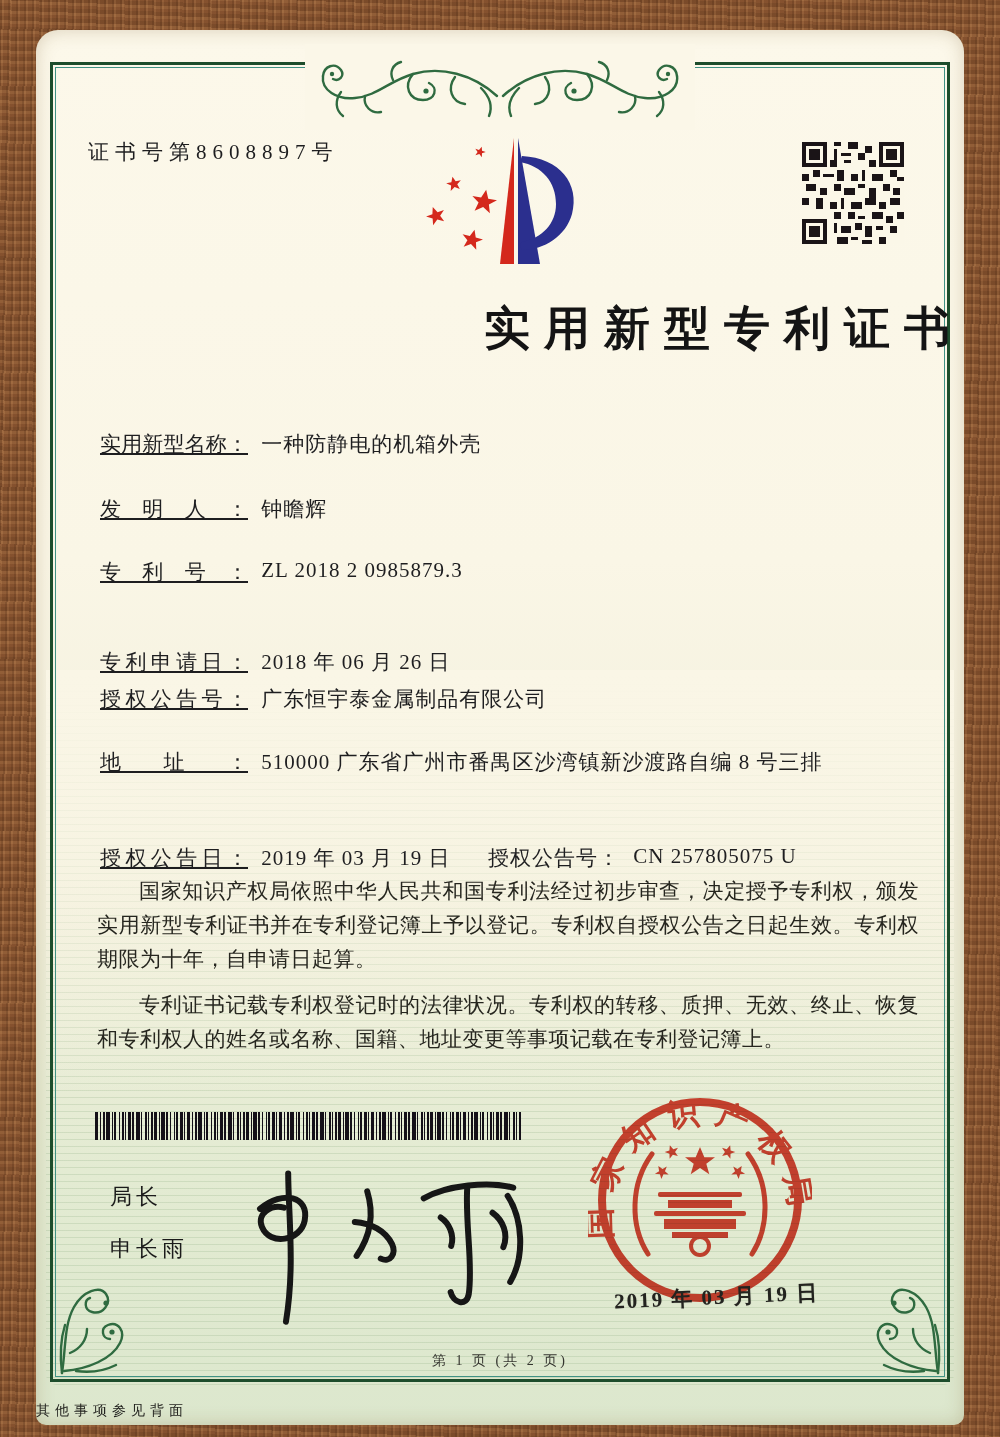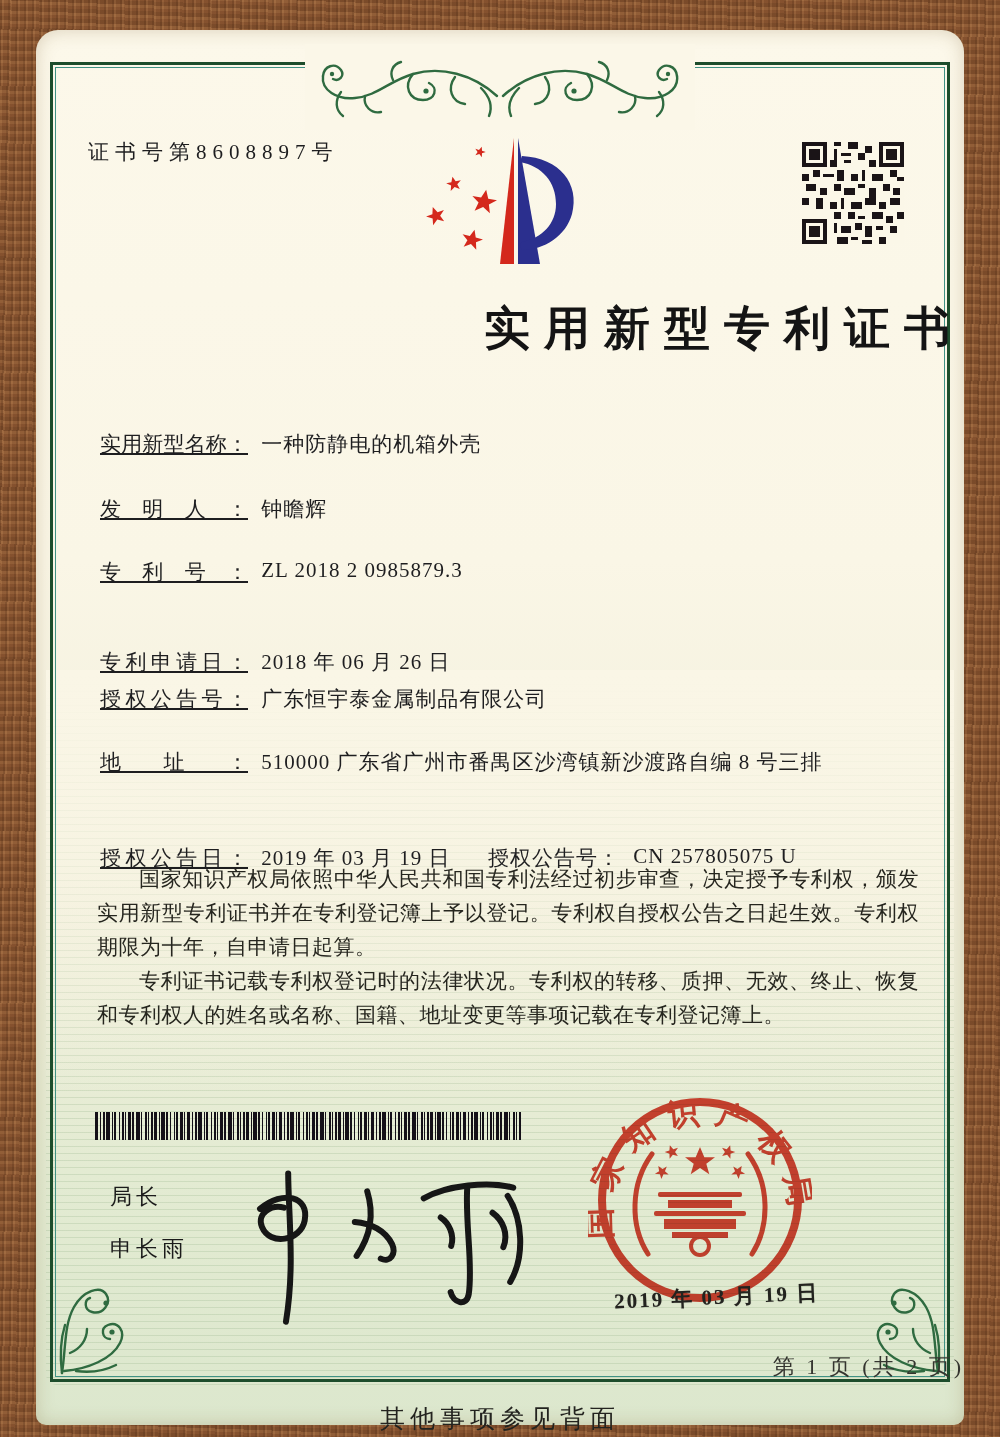--- a/index.html
+++ b/index.html
@@ -69,41 +69,41 @@
   .row7 { top:782px;margin-top:32px; }
   .addr-line2 { display:block; letter-spacing:1px; }
   .grant-no-group { position:absolute; left:388px; top:0; white-space:nowrap; }
   .grant-no-group .g-label { letter-spacing:1px; }
 
   .paragraphs {
     position:absolute; left:61px; width:822px; top:832px;
     font-size:21px; line-height:34px; color:#26261f;
     text-align:justify;
   }
-  .paragraphs p { text-indent:2em; letter-spacing:.5px; }
+  .paragraphs p { text-indent:2em; letter-spacing:.5px;margin-top:12px; }
 
   .barcode { position:absolute; left:59px; top:1082px; width:426px; height:28px; }
   .director { position:absolute; left:74px; top:1152px; font-size:22px; color:#1b1b1b; letter-spacing:4px;font-family:Liberation Mono, monospace; }
   .director .name { margin-top:22px; }
   .signature { position:absolute; left:212px; top:1126px; width:290px; height:175px; transform:rotate(-3deg); }
 
   .seal { position:absolute; left:552px; top:1058px; width:224px; height:224px; opacity:.93; mix-blend-mode:multiply; }
   .seal-date {
     position:absolute; left:578px; top:1252px; width:250px;
     font-size:21px; color:#23231f; letter-spacing:2px;
     transform:rotate(-2.5deg); font-weight:bold; text-shadow:0 0 1px rgba(40,40,40,.35);
   }
 
   .page-indicator {
-    position:absolute; left:0; right:0; top:1322px; text-align:right;
-    font-size:22px; color:#34342f; letter-spacing:3px;
+    position:absolute; left:0; right:0; top:1322px; text-align:center;
+    font-size:14px; color:#34342f; letter-spacing:3px;
   }
   .back-note {
-    position:absolute; left:0; right:0; top:1372px; text-align:center;
-    font-size:25px; color:#23231f; letter-spacing:5px;
+    position:absolute; left:0; right:0; top:1372px; 
+    font-size:14px; color:#23231f; letter-spacing:5px;
   }
 </style>
 </head>
 <body>
 
 <div class="paper">
   <div class="wave-overlay"></div>
 
   <div class="inner-border"></div>
 

